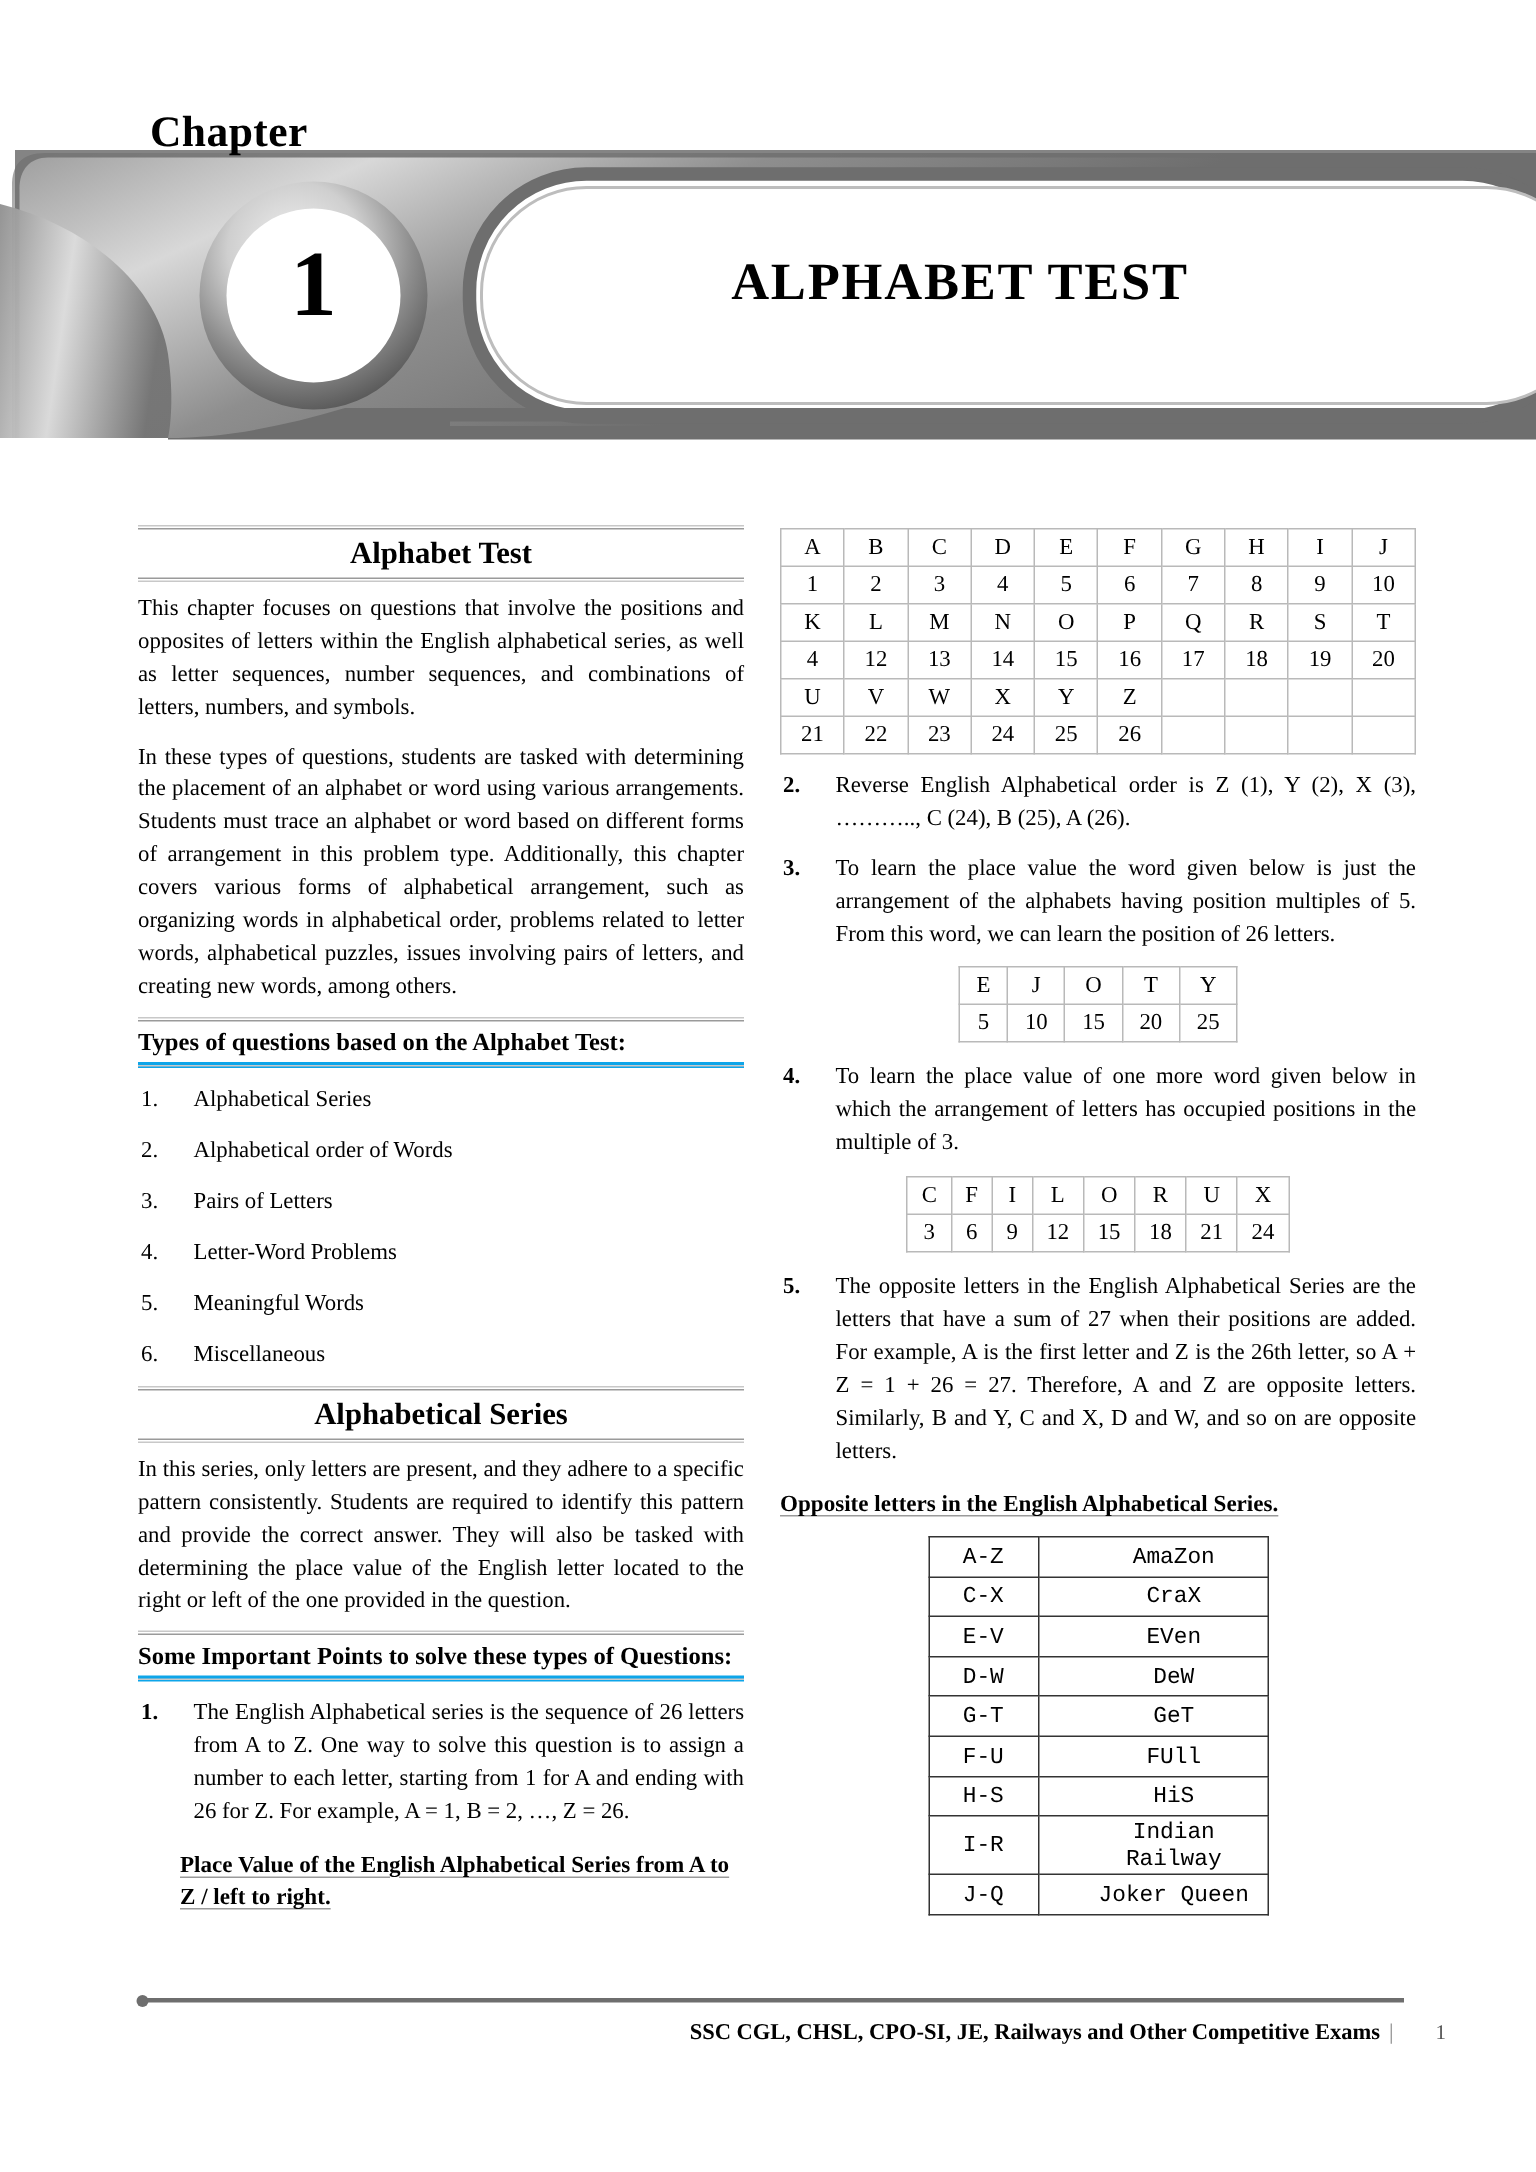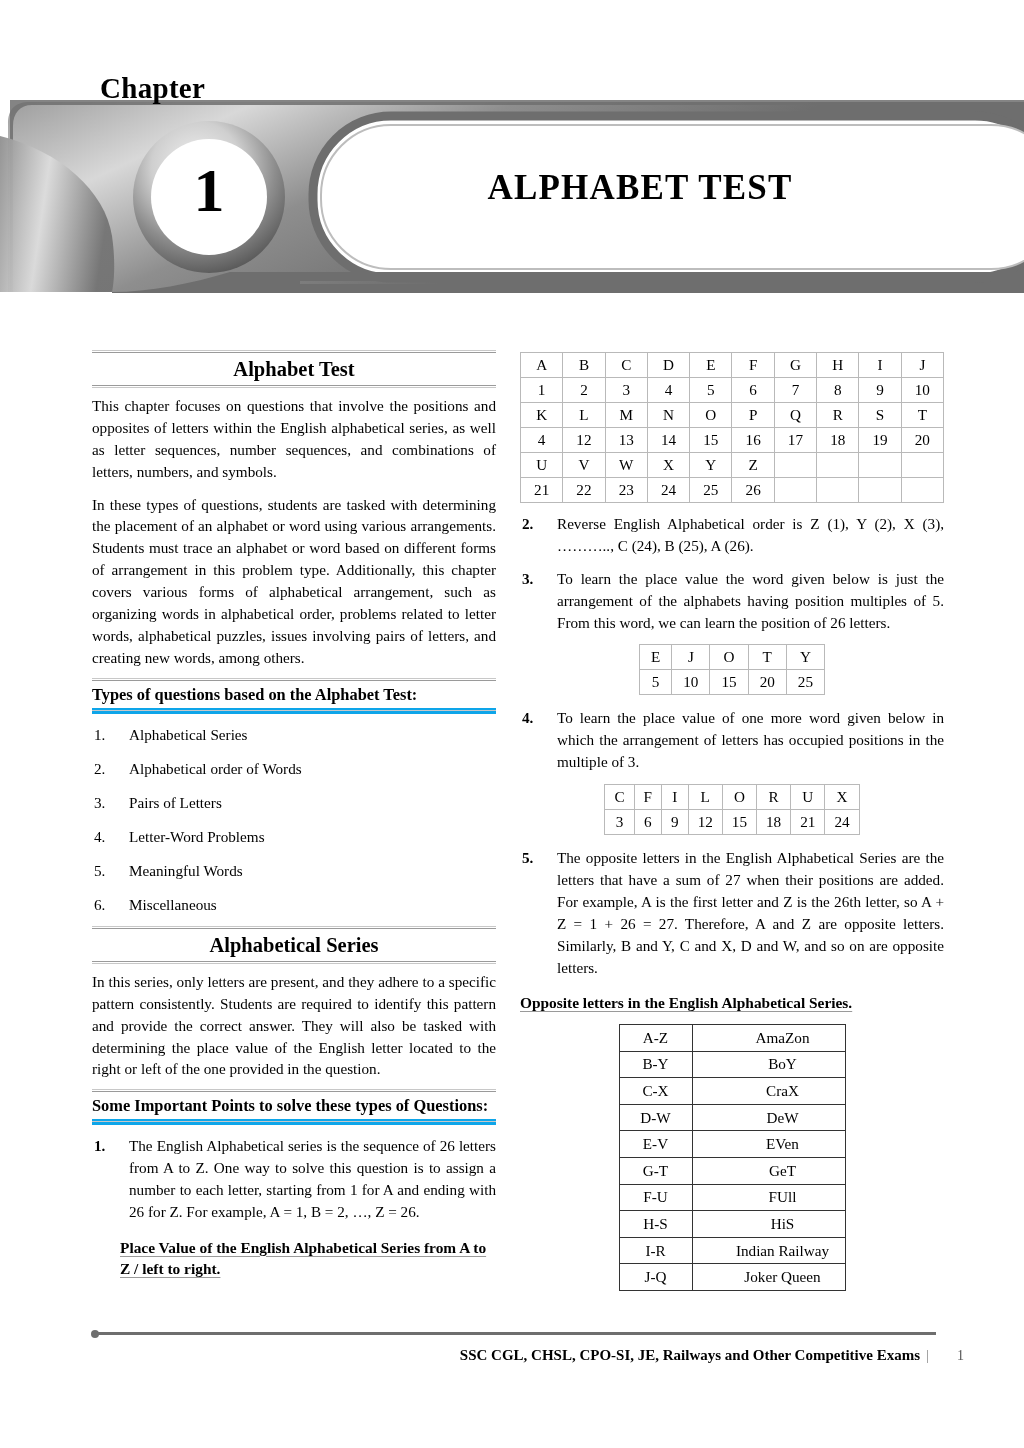--- a/index.html
+++ b/index.html
@@ -60,21 +60,21 @@
     content:""; position:absolute; left:0; right:0; top:-3px; height:1px; background:#c8c8c8;
   }
   .sec-head::after {
     content:""; position:absolute; left:0; right:0; bottom:-3px; height:1px; background:#c8c8c8;
   }
   .sub-head {
     font-size:16.4px; font-weight:bold;
     padding:4px 0 3px 0;
     margin:4px 0 10px 0;
     border-top:1px solid #9a9a9a;
-    border-bottom:6px solid #0ea5e9;
+    border-bottom:4px solid #0ea5e9;
     position:relative;
   }
   .sub-head::before {
     content:""; position:absolute; left:0; right:0; top:-3px; height:1px; background:#c8c8c8;
   }
   .sub-head::after {
     content:""; position:absolute; left:0; right:0; bottom:-3px; height:1px; background:#c8c8c8;
   }
   .u-head {
     font-size:15.4px; font-weight:bold;
@@ -119,21 +119,21 @@
     border:1px solid #b9b9b9;
     text-align:center;
     height:25px; padding:1px 11px;
   }
   table.mini3 { margin:7px auto 12px auto; }
   table.mini3 td {
     border:1px solid #b9b9b9;
     text-align:center;
     height:25px; padding:1px 9px;
   }
-  table.opp { margin:4px auto 0 auto; }
+  table.opp { margin:4px auto 0 auto;font-family:Liberation Mono, monospace; }
   table.opp td {
     border:1px solid #333;
     text-align:center;
     height:26.6px; padding:1px 4px;
   }
   table.opp td.k { width:73px; }
   table.opp td.v { width:153px;padding-left:32px; }
 
   
   #footer { position:absolute; left:0; top:1332px; width:1024px; }
@@ -385,34 +385,30 @@
 
     <div class="u-head">Opposite letters in the English Alphabetical Series.</div>
 
     <table class="opp">
       <tbody>
           <tr>
         <td class="k">A-Z</td>
         <td class="v">AmaZon</td>
       </tr>
       <tr>
-        <td class="k">B-Y</td>
-        <td class="v">BoY</td>
-      </tr>
-      <tr>
         <td class="k">C-X</td>
         <td class="v">CraX</td>
       </tr>
       <tr>
+        <td class="k">E-V</td>
+        <td class="v">EVen</td>
+      </tr>
+      <tr>
         <td class="k">D-W</td>
         <td class="v">DeW</td>
-      </tr>
-      <tr>
-        <td class="k">E-V</td>
-        <td class="v">EVen</td>
       </tr>
       <tr>
         <td class="k">G-T</td>
         <td class="v">GeT</td>
       </tr>
       <tr>
         <td class="k">F-U</td>
         <td class="v">FUll</td>
       </tr>
       <tr>

